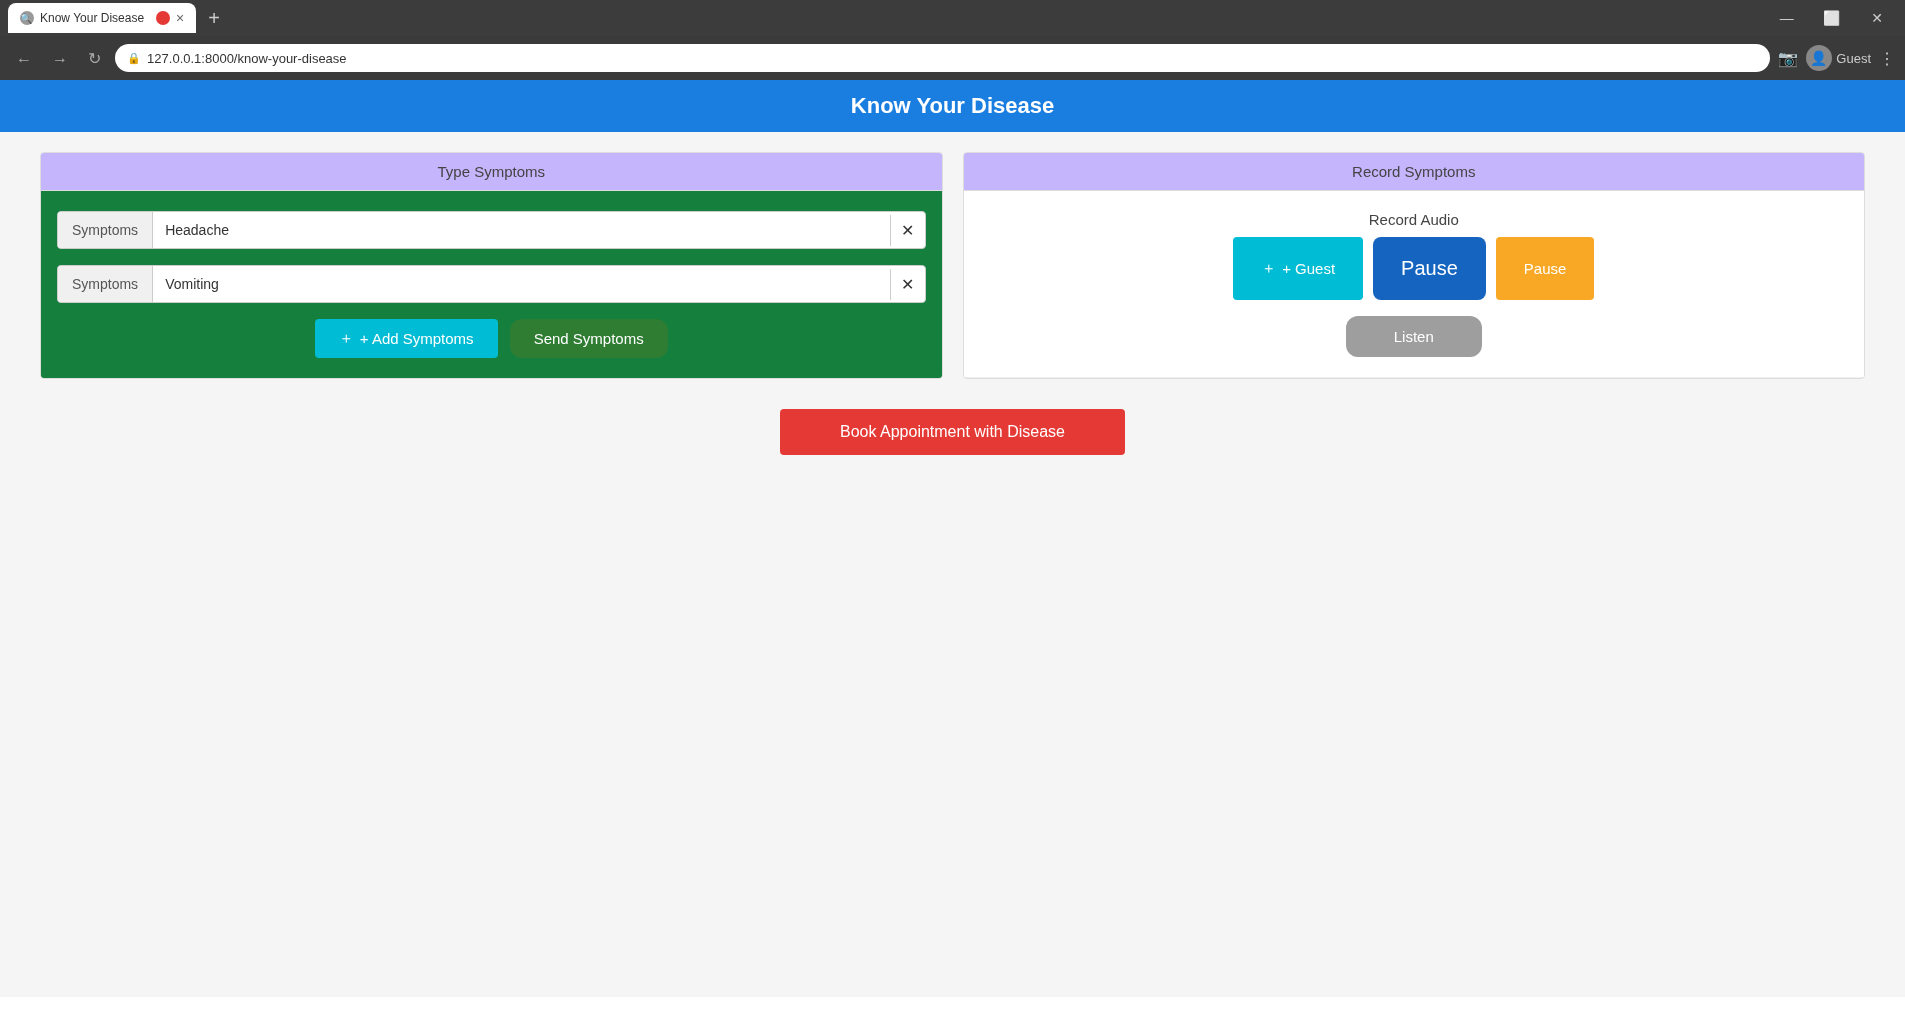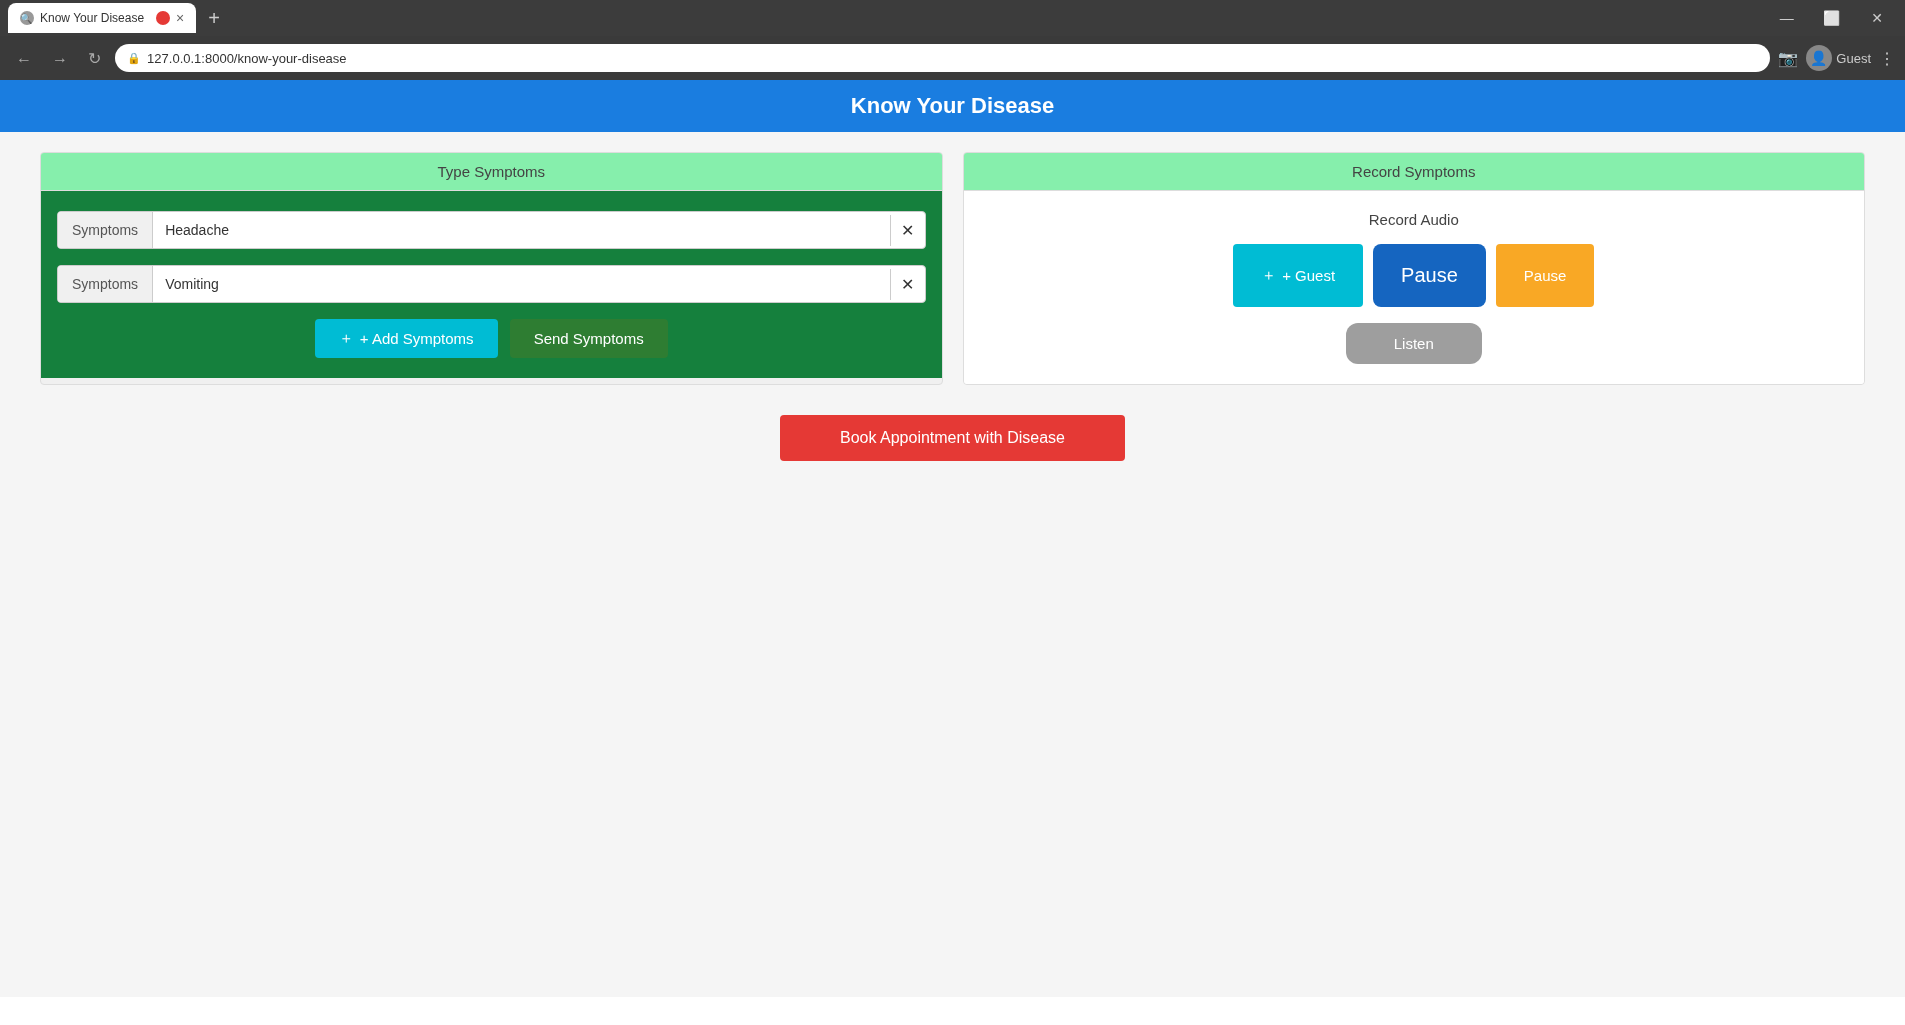--- a/index.html
+++ b/index.html
@@ -158,21 +158,21 @@
 
     .panel-left {
       flex: 1;
     }
 
     .panel-right {
       flex: 1;
     }
 
     .panel-header {
-      background: #86efac;
+      background: #c4b5fd;
       padding: 10px 16px;
       font-size: 15px;
       color: #444;
       text-align: center;
       border-bottom: 1px solid #ddd;
     }
 
     .panel-body {
       padding: 20px 16px;
       background: #15803d;
@@ -235,37 +235,37 @@
       cursor: pointer;
       display: flex;
       align-items: center;
       gap: 6px;
     }
 
     .btn-send {
       background: #2e7d32;
       color: #fff;
       border: none;
-      border-radius: 4px;
+      border-radius: 12px;
       padding: 10px 24px;
       font-size: 15px;
       cursor: pointer;
     }
 
     
     .record-section {
       padding: 20px;
       background: #fff;
       text-align: center;
     }
 
     .record-label {
       font-size: 15px;
       color: #444;
-      margin-bottom: 16px;
+      margin-bottom: 9px;
     }
 
     .record-buttons {
       display: flex;
       gap: 10px;
       justify-content: center;
       margin-bottom: 16px;
     }
 
     .btn-start {

